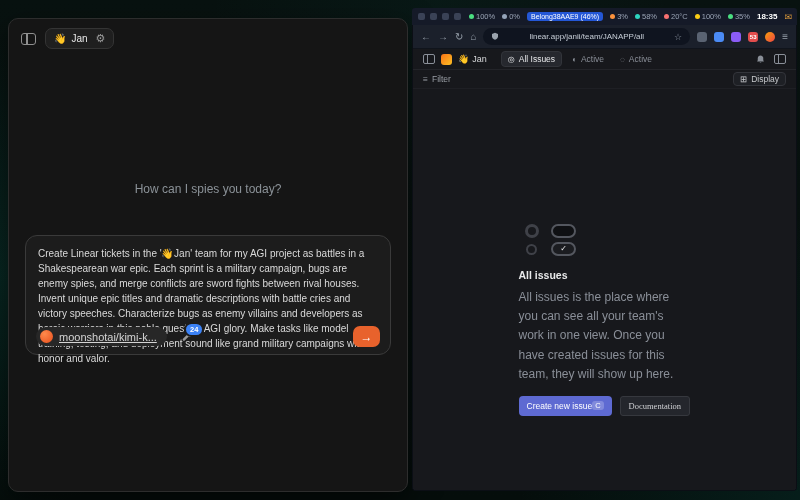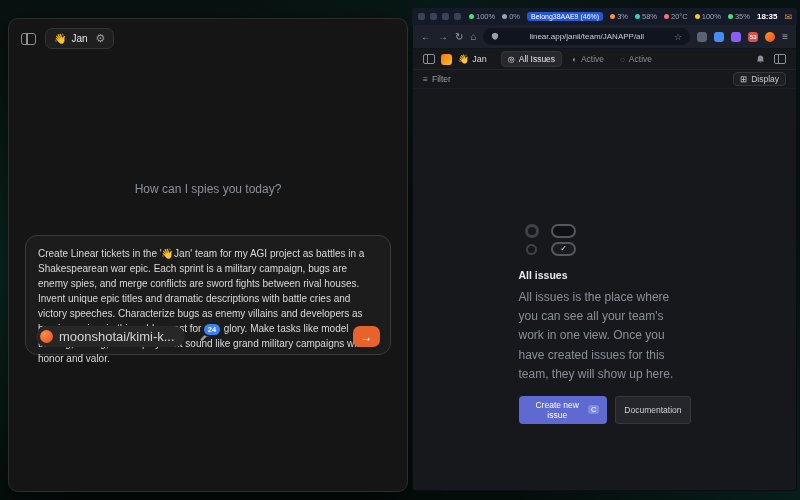--- a/index.html
+++ b/index.html
@@ -32,21 +32,21 @@
   .jan-hero { position:absolute; top:152px; left:0; right:0; text-align:center; }
   .jan-hero h1 { margin:0; font-family:"Liberation Serif", serif; font-weight:600;
     font-size:29px; color:#f2f2f2; letter-spacing:.2px; }
   .jan-sub { margin-top:11px; font-size:12px; color:#8b9298; }
 
   .prompt-card { position:absolute; left:16px; right:16px; top:216px; height:120px;
     background:#1c1c1c; border:1px solid #3a3a3a; border-radius:12px; padding:10px 12px; cursor:text; }
   .prompt-text { font-size:10px; line-height:1.5; color:#dadada; }
   .prompt-toolbar { position:absolute; left:10px; right:10px; bottom:7px; display:flex; align-items:center; gap:14px; }
   .model-pill { display:flex; align-items:center; gap:6px; background:#272727; border-radius:999px;
-    padding:3px 10px 3px 4px; font-size:13px; color:#d4d4d4; cursor:pointer; }
+    padding:3px 10px 3px 4px; font-size:11px; color:#d4d4d4; cursor:pointer;text-decoration:underline; }
   .model-dot { width:13px; height:13px; border-radius:50%;
     background:radial-gradient(circle at 35% 30%, #ff8a4c, #e84e1b); flex:0 0 auto; }
   .tools-wrap { position:relative; cursor:pointer; display:flex; align-items:center; }
   .badge { position:absolute; top:-8px; right:-10px; background:#3b82f6; color:#fff;
     font-size:7.5px; font-weight:bold; border-radius:999px; padding:1px 3.5px; border:2px solid #1c1c1c; }
   .send-btn { margin-left:auto; width:27px; height:21px; border:none; border-radius:7px;
     background:#e8622c; color:#fff; font-size:12px; line-height:1; display:flex; align-items:center;
     justify-content:center; cursor:pointer; }
 
   
@@ -112,21 +112,21 @@
   .oval { width:25px; height:14px; border:2px solid #54575f; border-radius:8px; background:#0f1013; }
   .oval.check { display:flex; align-items:center; justify-content:center; background:#1b1c20;
     color:#e9eaec; font-size:8px; line-height:1; }
   .empty-title { font-size:10.5px; font-weight:bold; color:#e8e9ea; margin-bottom:7px; }
   .empty-desc { font-size:12px; line-height:1.6; color:#8a8f98; margin-bottom:12px; }
   .btn-row { display:flex; gap:8px; }
   .btn-primary { display:flex; align-items:center; background:#5e6ad2; color:#fff;
     font-size:8.5px; border:none; border-radius:4px; padding:4px 8px; cursor:pointer; font-family:inherit; }
   .kbd { background:rgba(255,255,255,.22); border-radius:3px; padding:0 3px; font-size:7.5px; }
   .btn-secondary { background:#24262c; border:1px solid #36383e; color:#cfd0d3; font-size:8.5px;
-    border-radius:3px; padding:4px 8px; cursor:pointer; font-family:Liberation Sans, sans-serif; }
+    border-radius:3px; padding:4px 8px; cursor:pointer; font-family:Liberation Serif, serif; }
 
   svg { display:block; }
 </style>
 </head>
 <body>
 
 <div class="jan-window">
   <div class="jan-titlebar">
     <span class="panel-icon"></span>
     <div class="team-pill">

